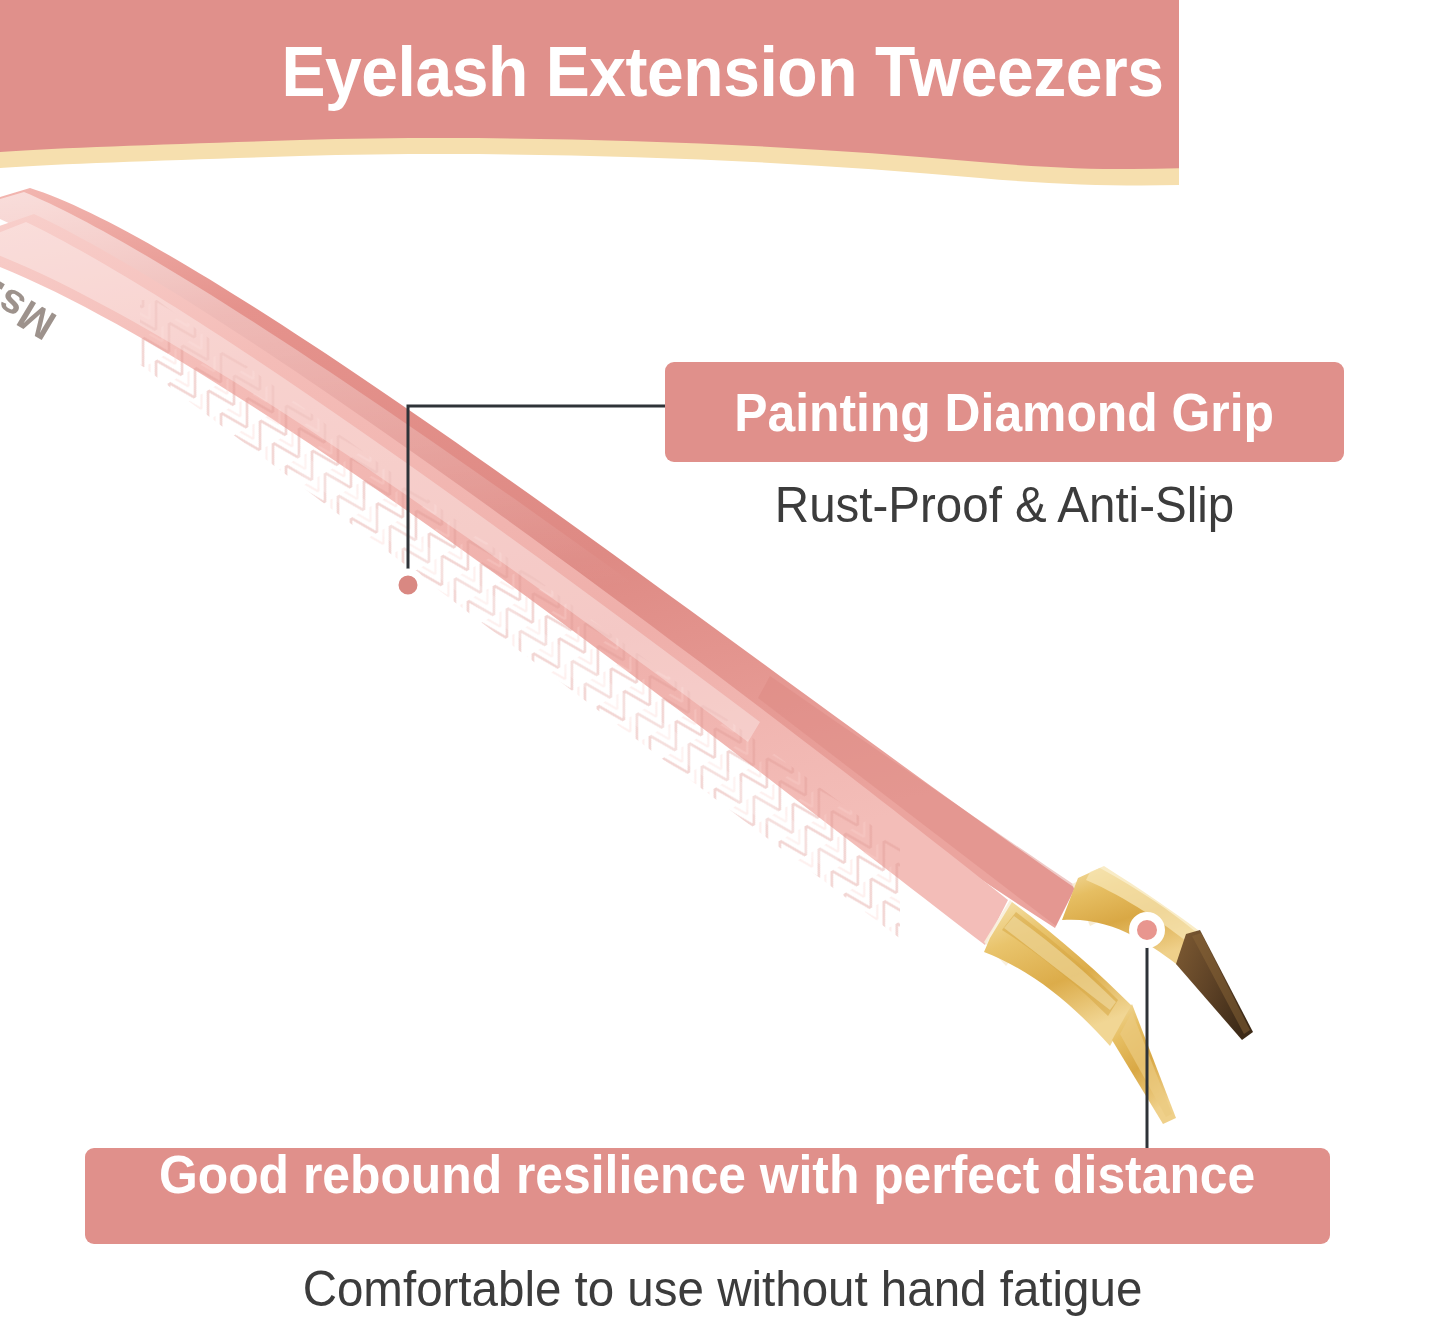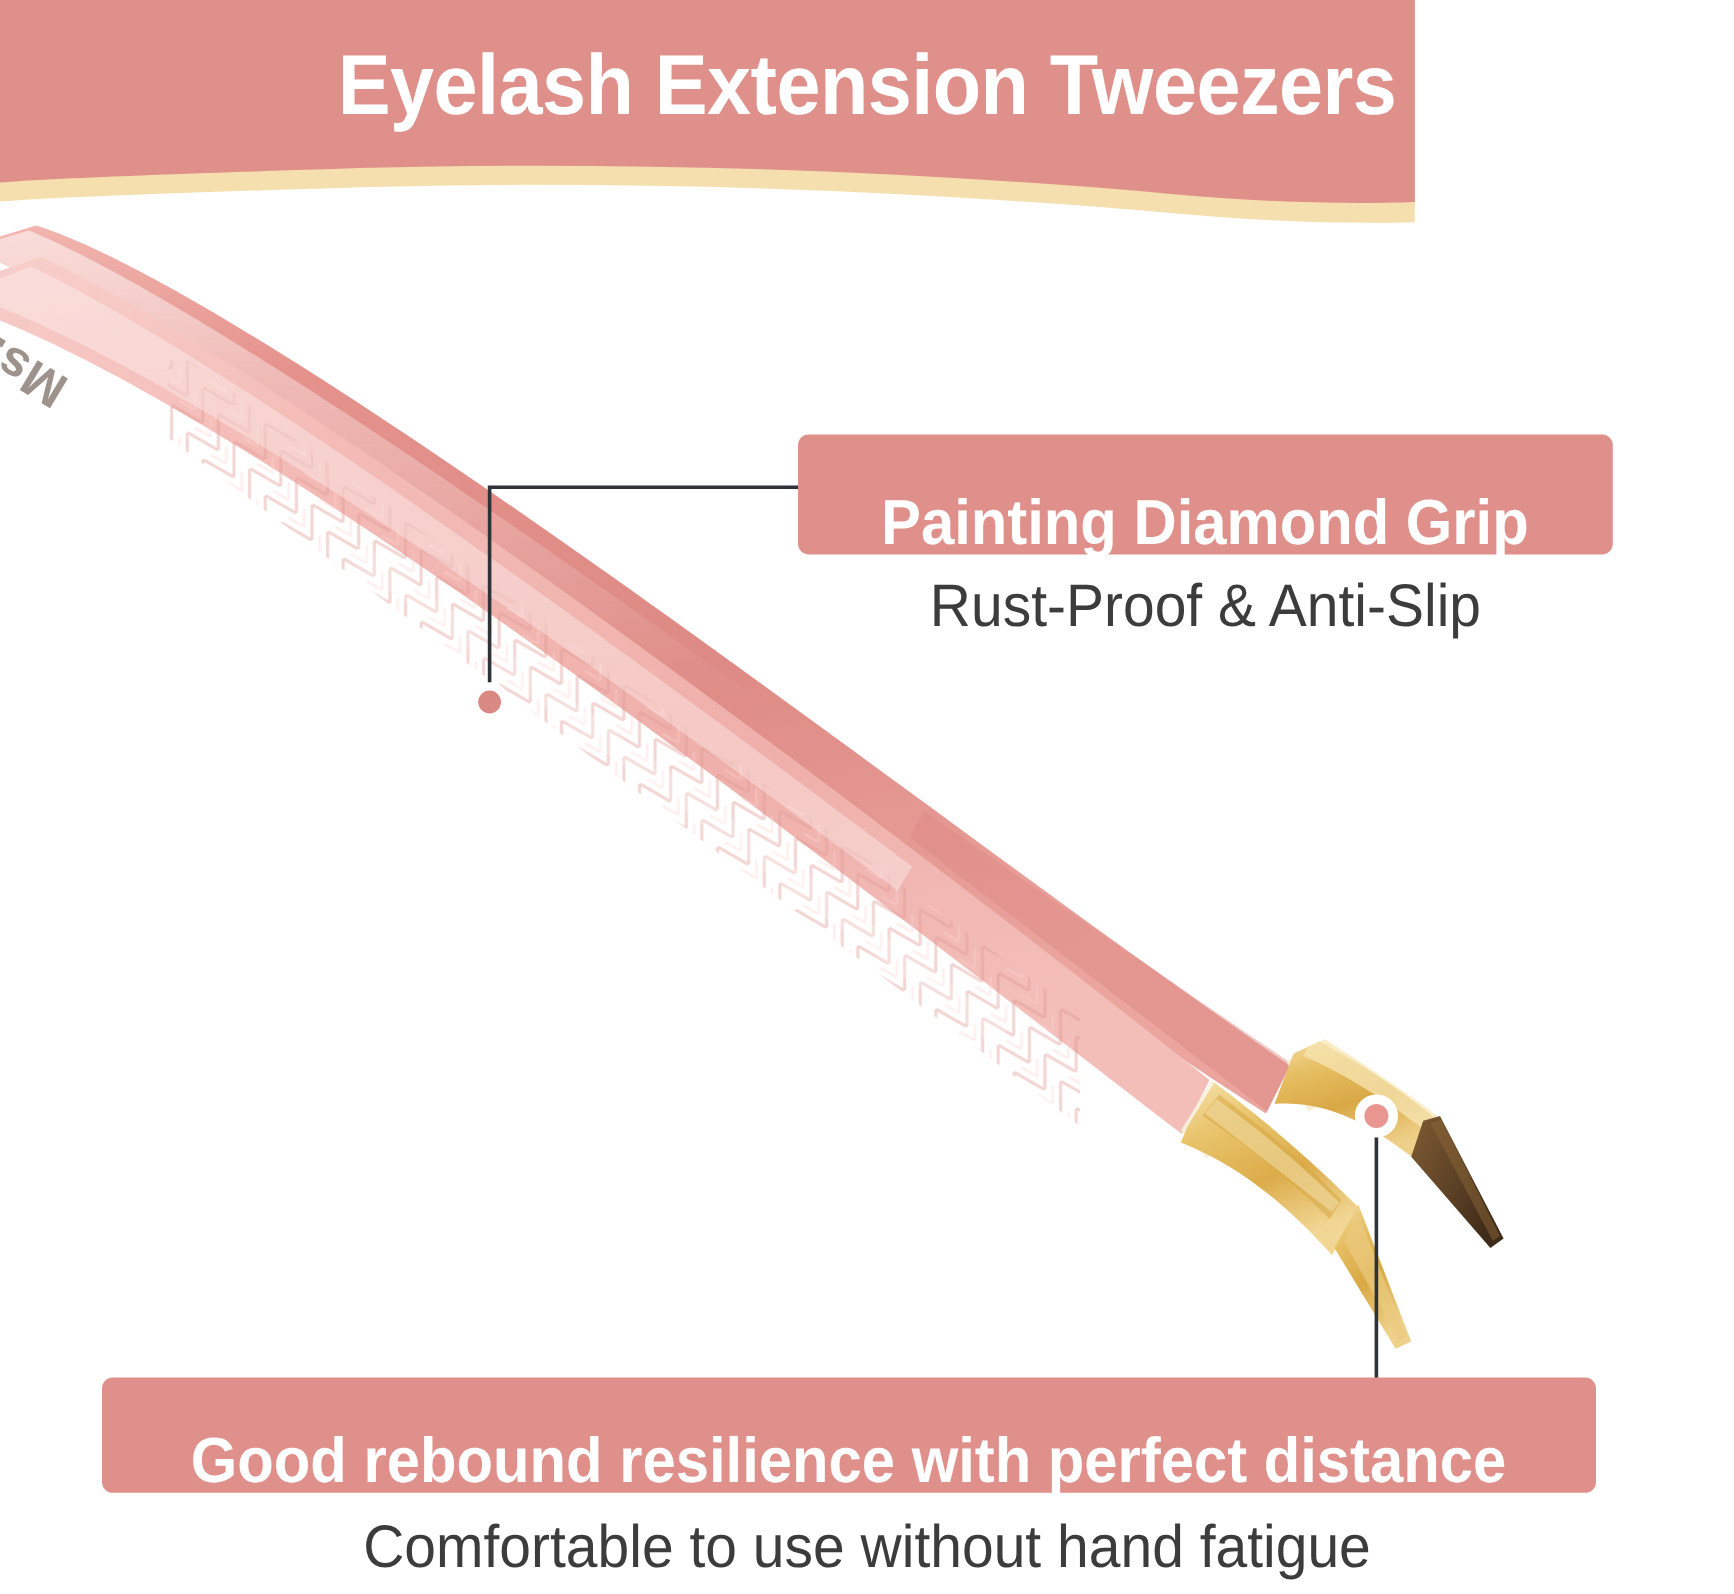--- a/index.html
+++ b/index.html
@@ -74,21 +74,21 @@
   
   .callout-top-box {
     position: absolute;
     left: 665px;
     top: 362px;
     width: 679px;
     height: 100px;
     background: #E0908B;
     border-radius: 9px;
     display: flex;
-    align-items: flex-end;
+    align-items: center;
     justify-content: center;
   }
   .callout-top-box .callout-text {
     color: #ffffff;
     font-family: "Liberation Sans", sans-serif;
     font-weight: bold;
     font-size: 53px;
     line-height: 1;
     transform: scaleX(0.94);
     white-space: nowrap;
@@ -111,21 +111,21 @@
   
   .callout-bottom-box {
     position: absolute;
     left: 85px;
     top: 1148px;
     width: 1245px;
     height: 96px;
     background: #E0908B;
     border-radius: 9px;
     display: flex;
-    align-items: flex-end;
+    align-items: flex-start;
     justify-content: center;
   }
   .callout-bottom-box .callout-text {
     color: #ffffff;
     font-family: "Liberation Sans", sans-serif;
     font-weight: bold;
     font-size: 53px;
     line-height: 1;
     transform: scaleX(0.94);
     white-space: nowrap;

